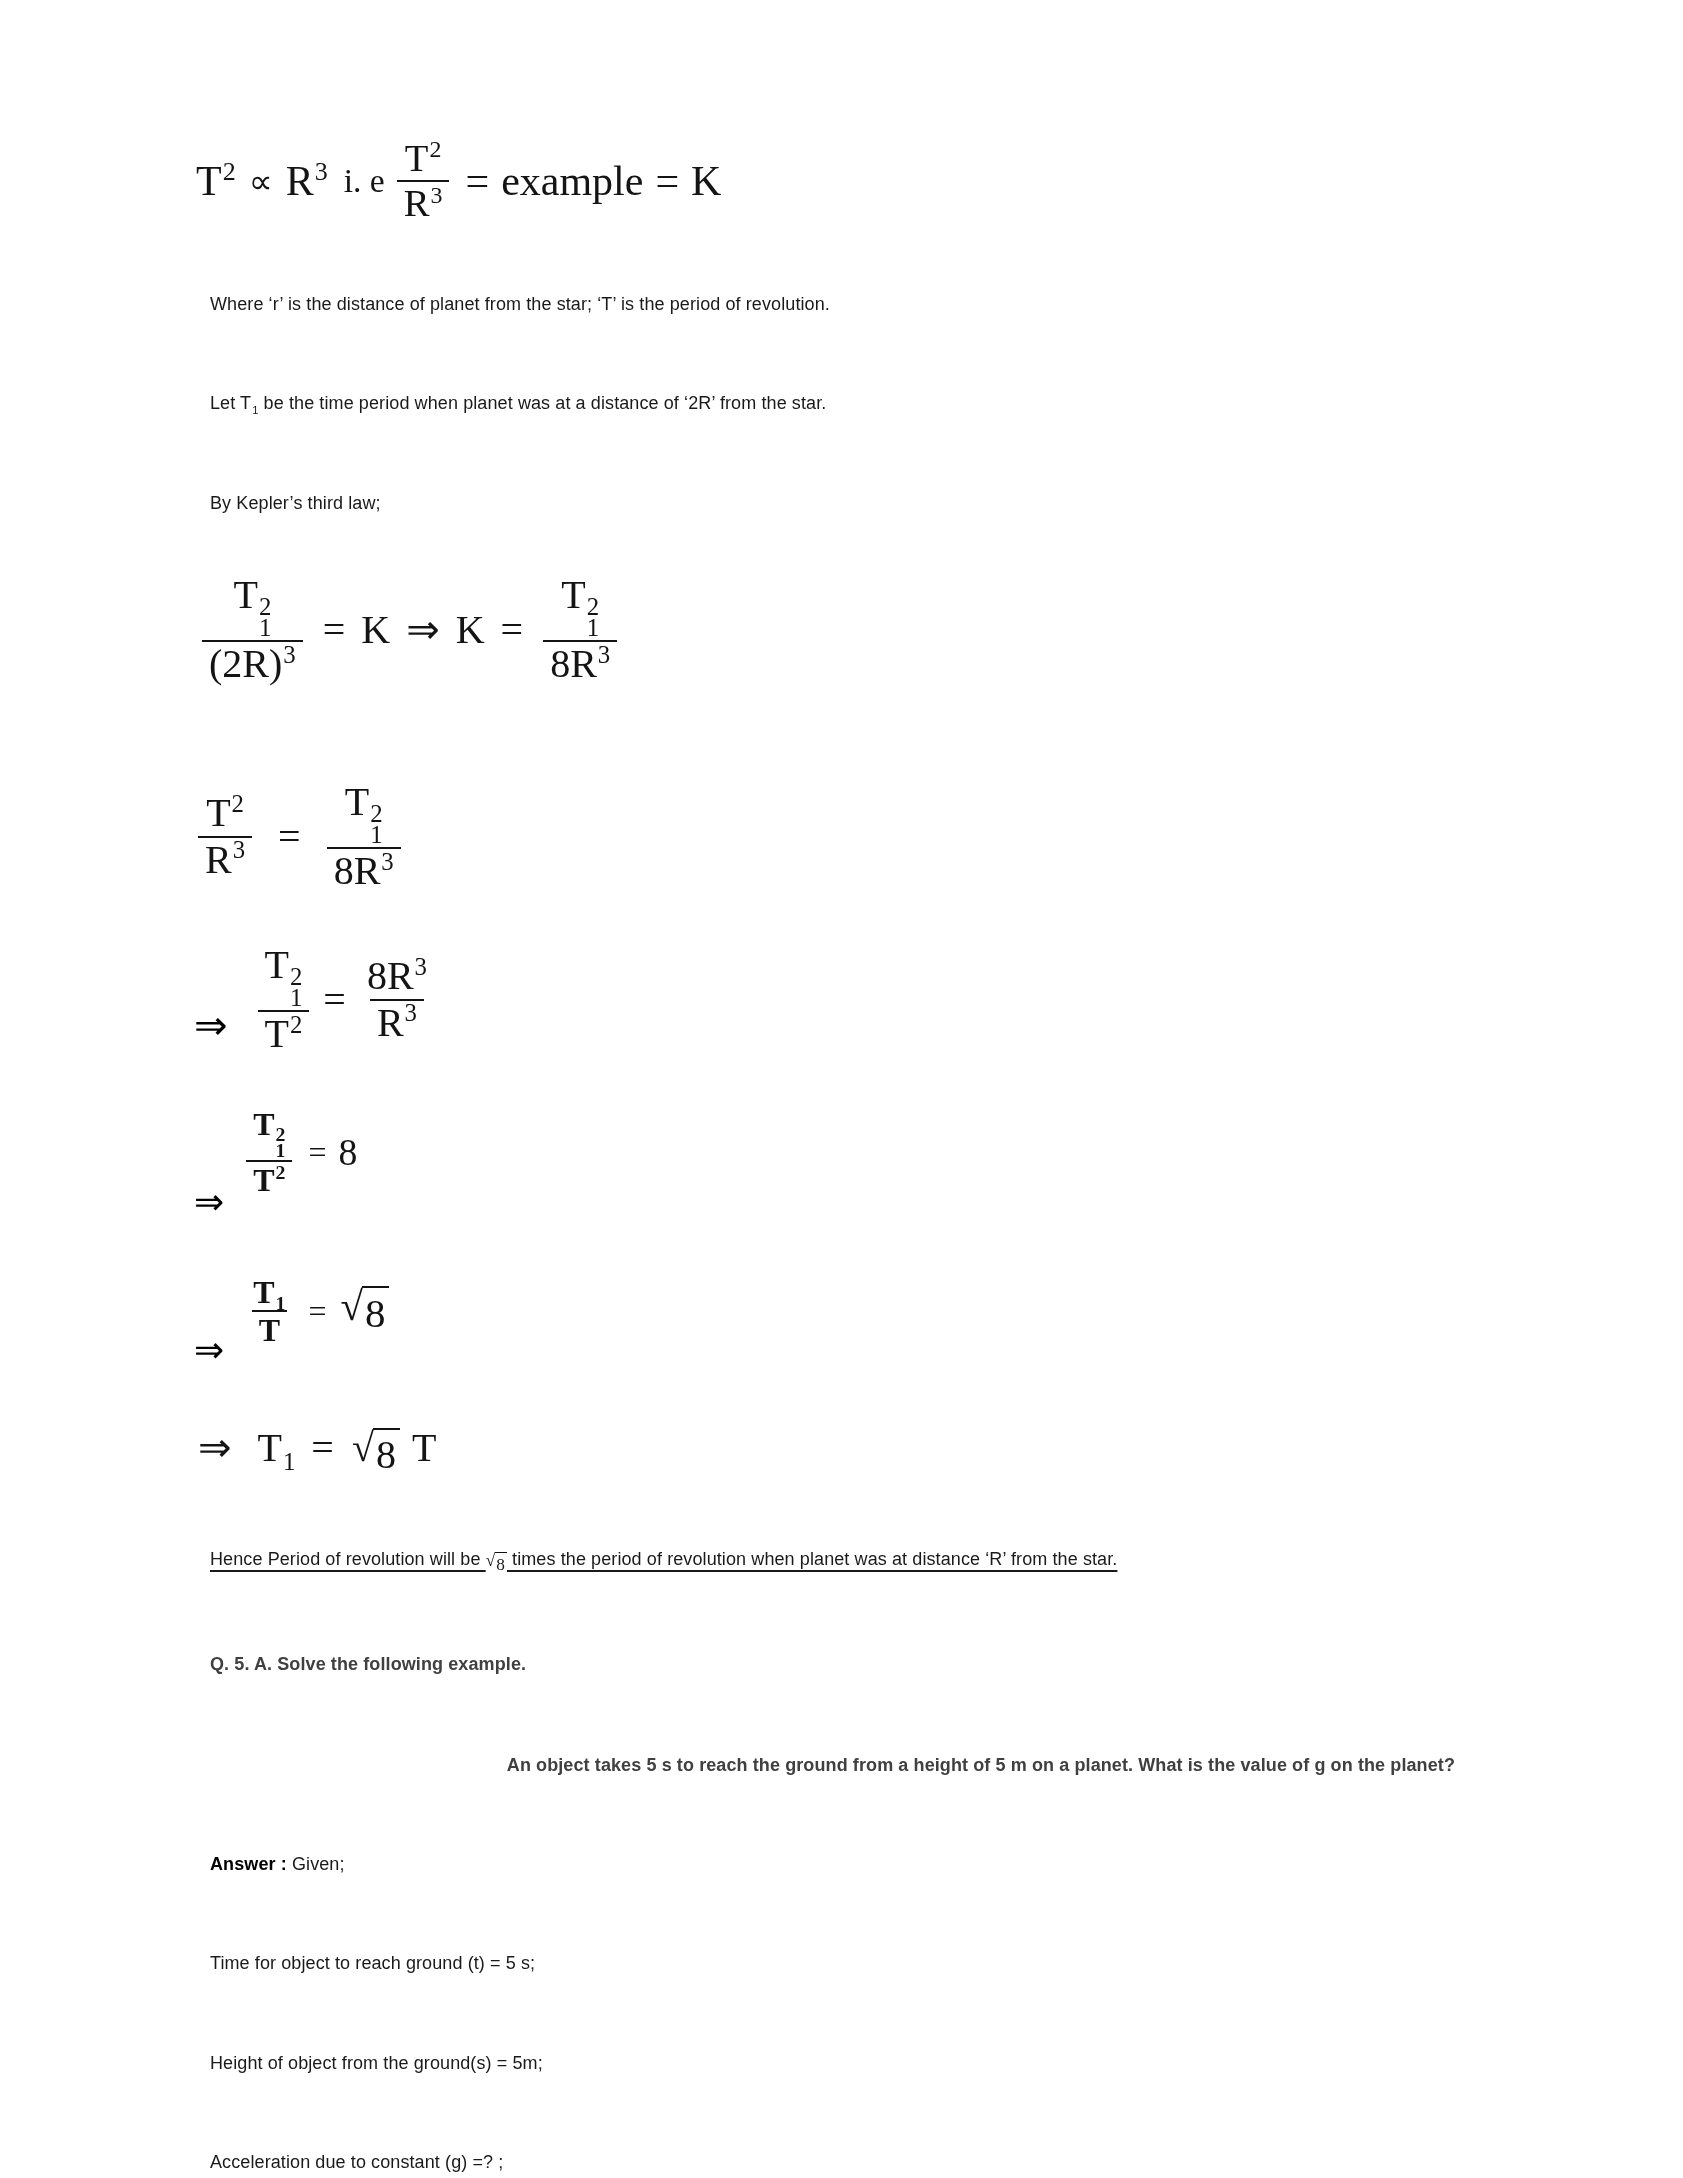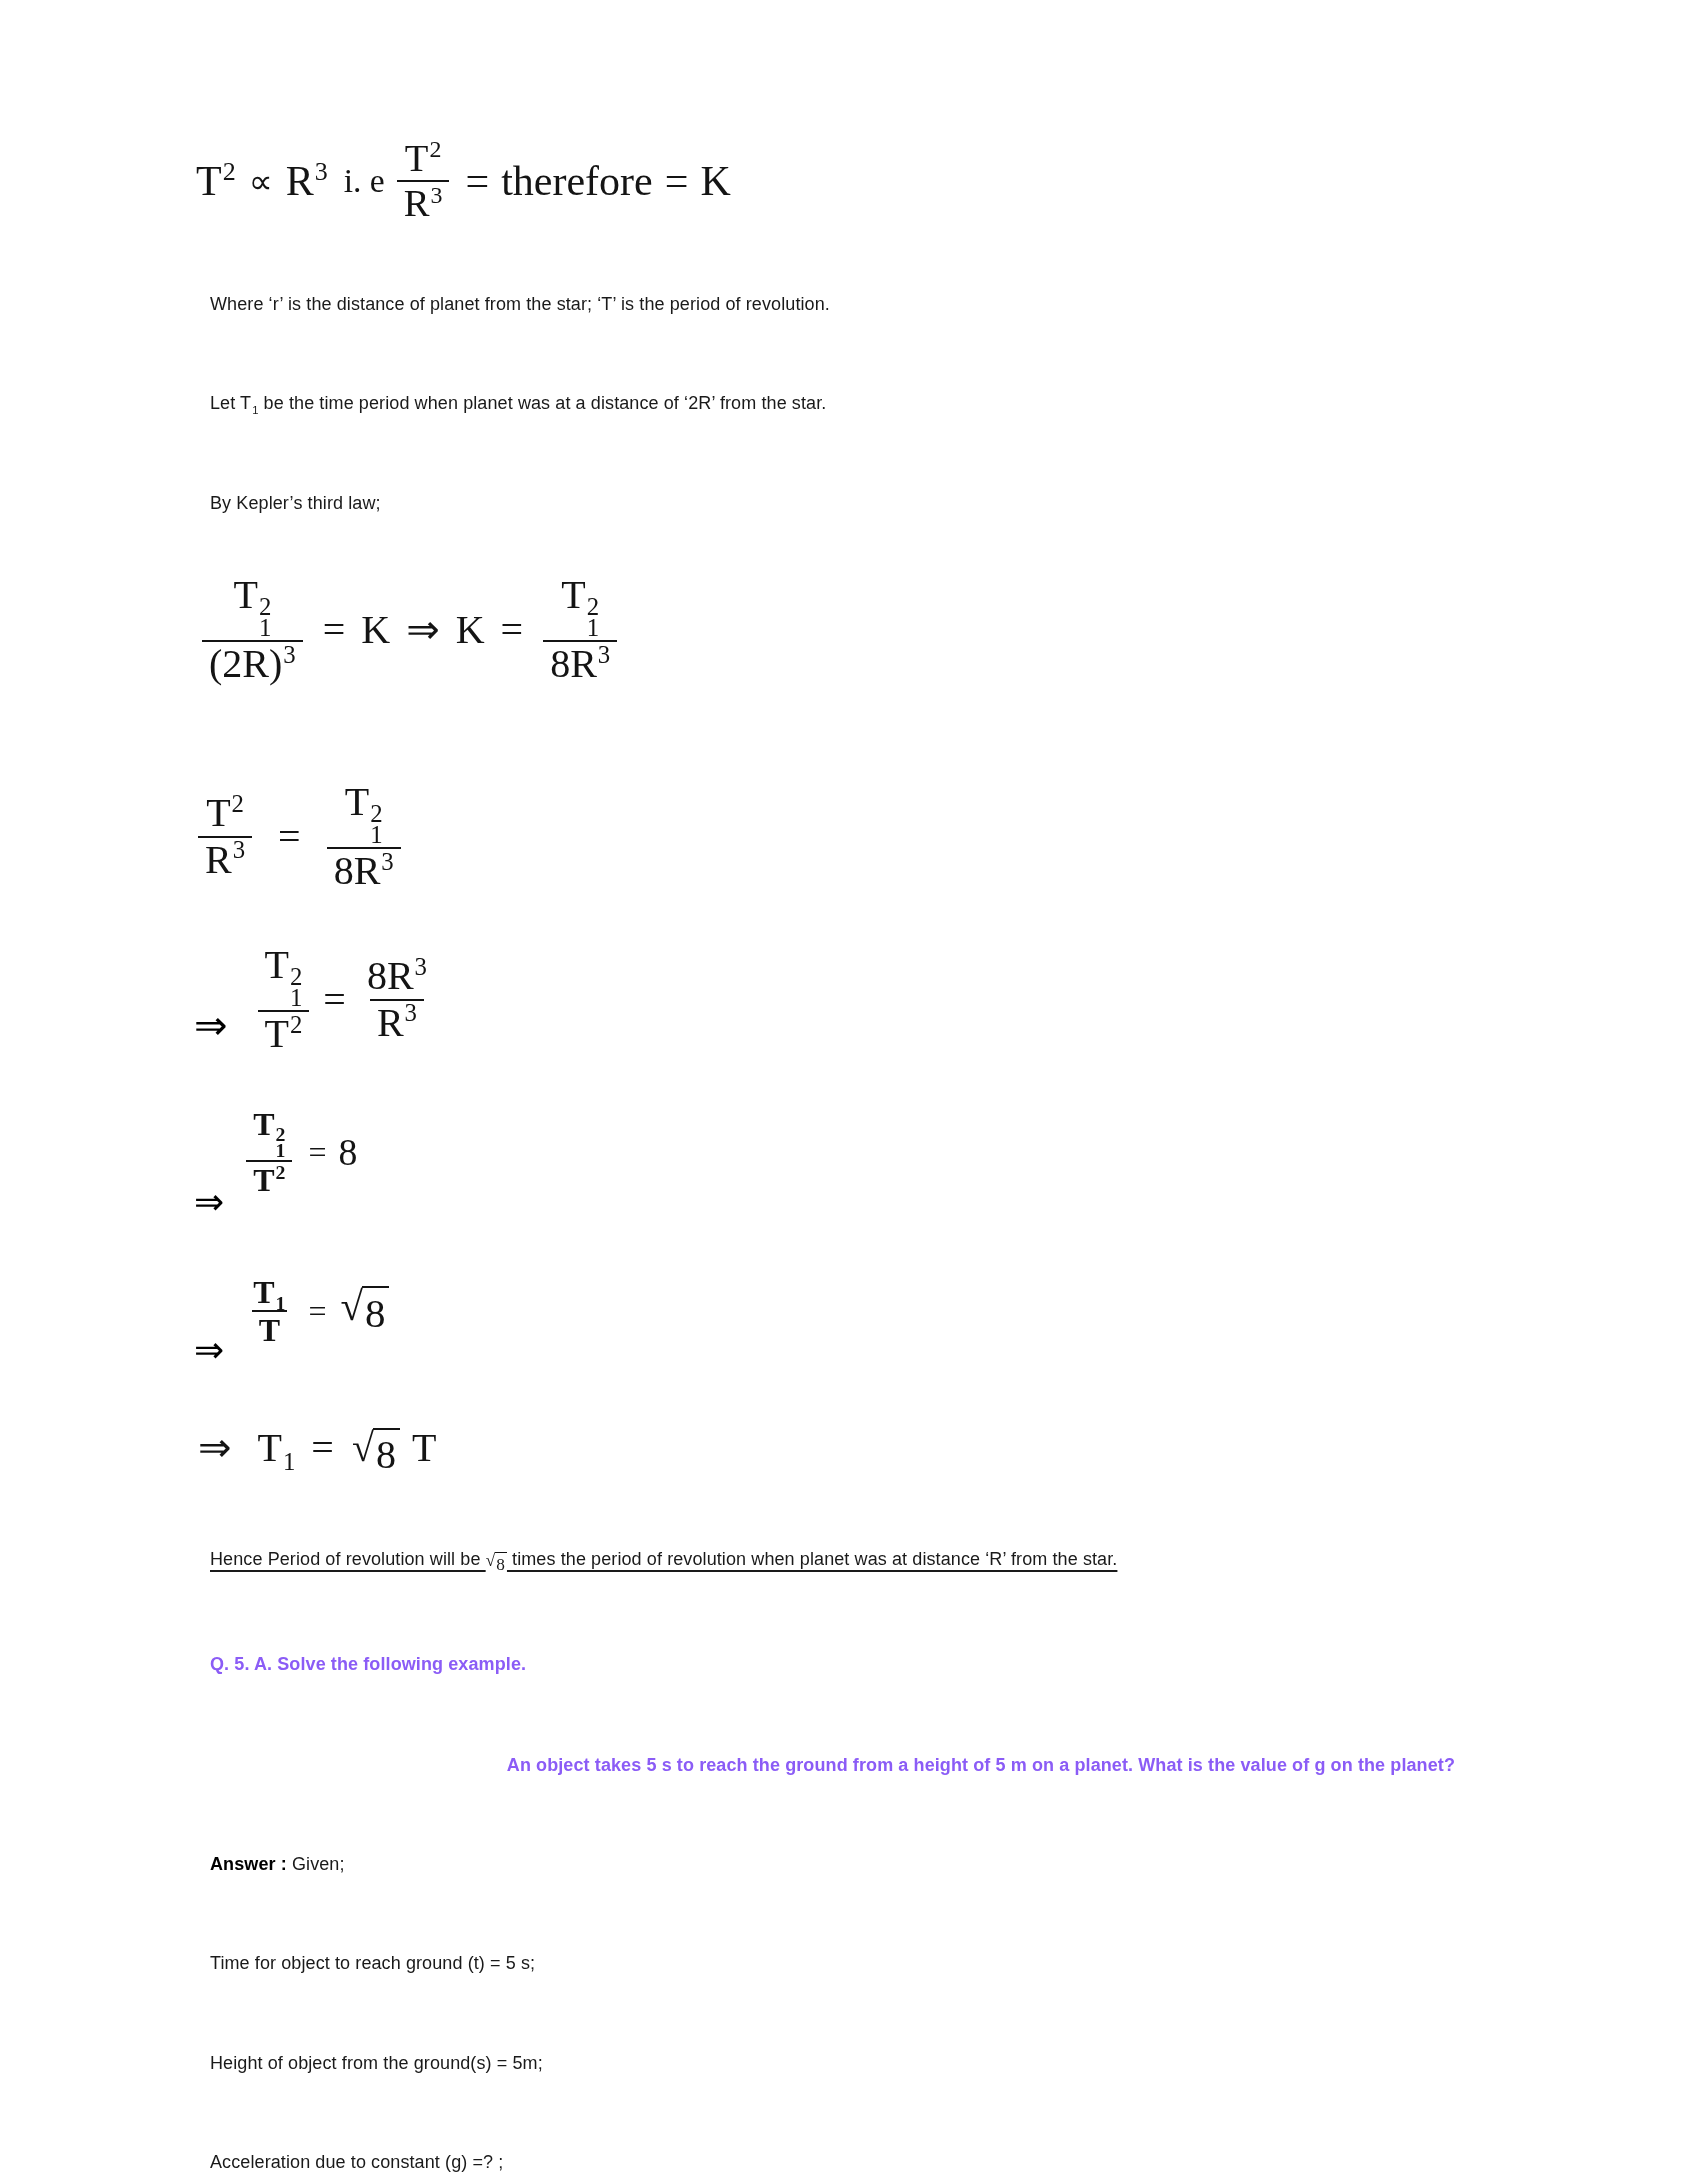--- a/index.html
+++ b/index.html
@@ -33,21 +33,21 @@
 
   
   .para {
     font-family: "Liberation Sans", sans-serif;
     font-size: 18px;
     line-height: 1.30;
     color: #1a1a1a;
     letter-spacing: 0.1px;
     margin: 16px;
   }
-  .para.b { font-weight: bold; color: #8b5cf6; }
+  .para.b { font-weight: bold; color: #404040; }
   .para .lead { font-weight: bold; color: #000; }
   .para.underlined {
     text-decoration: underline;
     text-underline-offset: 5px;
     text-decoration-thickness: 2px;
   }
 
   .sp-wide   { height: 53px; }
   .sp-mid    { height: 44px; }
 
@@ -145,21 +145,21 @@
       <span class="op" style="font-size:0.80em;padding:0 13px;">∝</span>
       <span class="tok">
         <span>R</span><sup class="e">3</sup>
       </span>
       <span class="op" style="font-size:0.80em;padding:0 8px 0 16px;">i. e</span>
       <span class="frac" style="font-size:0.92em;">
         <span class="num"><span>T</span><sup class="e">2</sup></span>
         <span class="den"><span>R</span><sup class="e">3</sup></span>
       </span>
       <span class="op" style="padding:0 12px;">=</span>
-      <span class="tok">therefore</span>
+      <span class="tok">example</span>
       <span class="op" style="padding:0 12px;">=</span>
       <span class="tok">K</span>
     </div>
 
     <div class="sp-wide"></div>
 
     <p class="para">Where ‘r’ is the distance of planet from the star; ‘T’ is the period of revolution.</p>
 
     <div class="sp-mid"></div>
 

